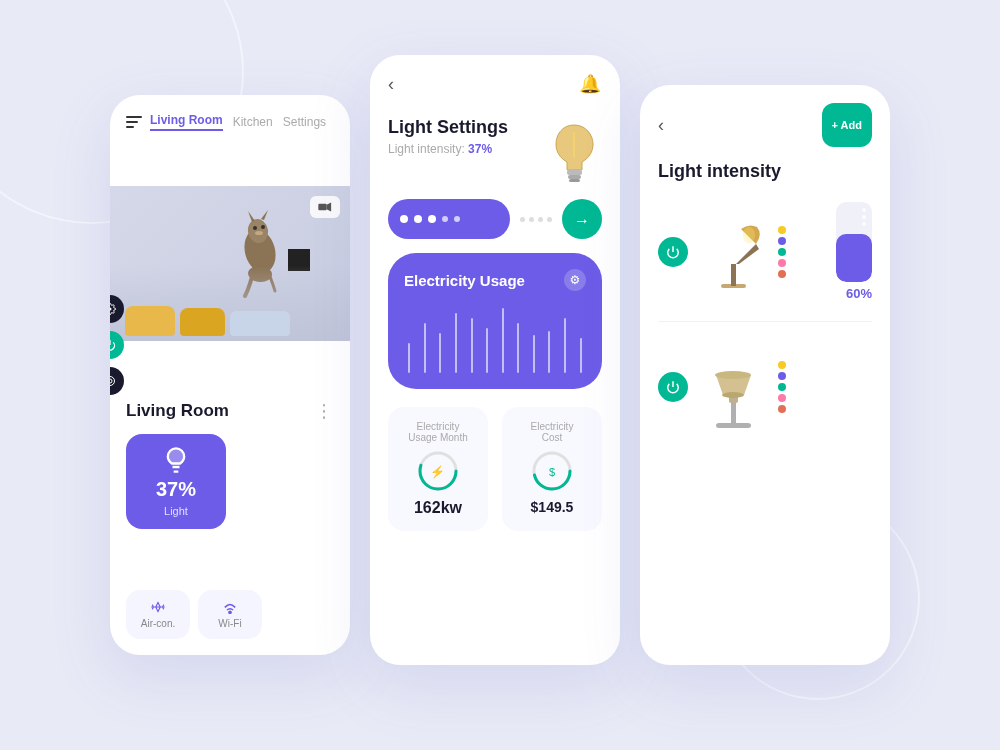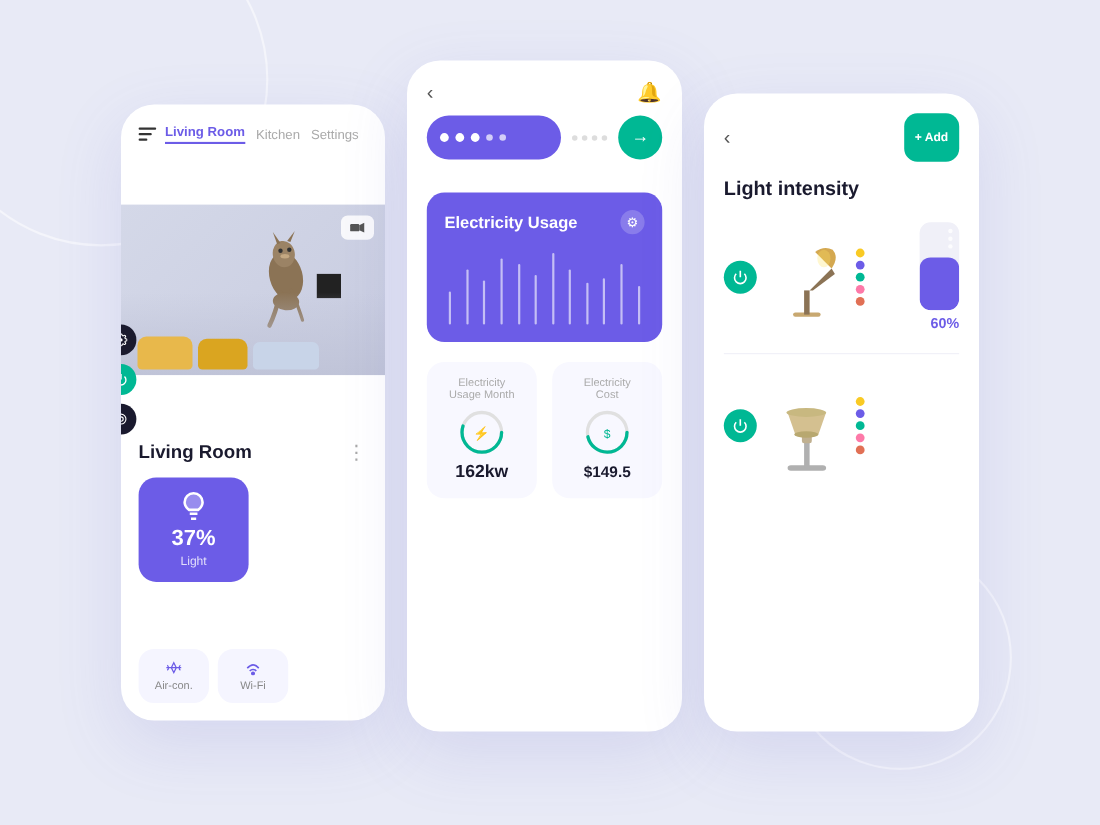--- a/index.html
+++ b/index.html
@@ -328,23 +328,23 @@
       background: #00b894;
       border-radius: 50%;
       display: flex;
       align-items: center;
       justify-content: center;
       cursor: pointer;
       color: white;
       font-size: 16px;
     }
     .electricity-card {
-      margin: 16px 18px 14px;
+      margin: 0 18px 14px;
       background: #6c5ce7;
-      border-radius: 16px;
+      border-radius: 28px;
       padding: 16px;
     }
     .elec-header {
       display: flex;
       align-items: center;
       justify-content: space-between;
       margin-bottom: 12px;
     }
     .elec-title {
       font-size: 15px;
@@ -648,20 +648,38 @@
     </div>
   </div>
 
   <div class="phone-card phone2">
     <div class="phone2-inner">
       <div class="phone2-header">
         <span class="back-btn">‹</span>
         <span class="bell-icon">🔔</span>
       </div>
 
+      <div class="light-settings-section">
+        <div class="ls-left">
+          <div class="ls-title">Light Settings</div>
+          <div class="ls-subtitle">
+            Light intensity: <span>37%</span>
+          </div>
+        </div>
+        <div class="bulb-img">
+
+          <svg width="45" height="65" viewBox="0 0 45 65">
+            <path d="M22 5 C10 5 4 15 4 24 C4 32 8 38 15 42 L15 50 L30 50 L30 42 C37 38 41 32 41 24 C41 15 34 5 22 5 Z" fill="#e8c87c" stroke="#c9a850" stroke-width="1"></path>
+            <rect x="15" y="50" width="15" height="5" rx="2" fill="#bbb"></rect>
+            <rect x="16" y="55" width="13" height="4" rx="2" fill="#aaa"></rect>
+            <rect x="17" y="59" width="11" height="3" rx="2" fill="#999"></rect>
+            <line x1="22" y1="12" x2="22" y2="38" stroke="rgba(255,220,100,0.6)" stroke-width="1.5"></line>
+          </svg>
+        </div>
+      </div>
 
       <div class="slider-row">
         <div class="custom-slider">
           <div class="slider-dots">
             <div class="slider-dot active"></div>
             <div class="slider-dot active"></div>
             <div class="slider-dot active"></div>
             <div class="slider-dot"></div>
             <div class="slider-dot"></div>
           </div>

